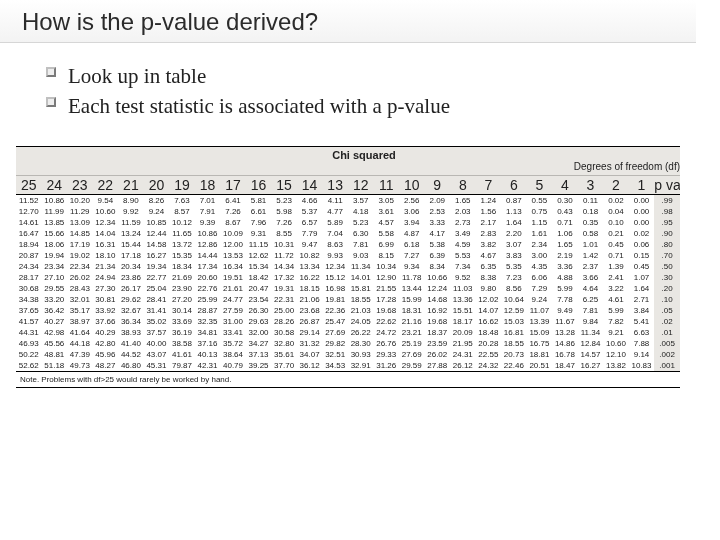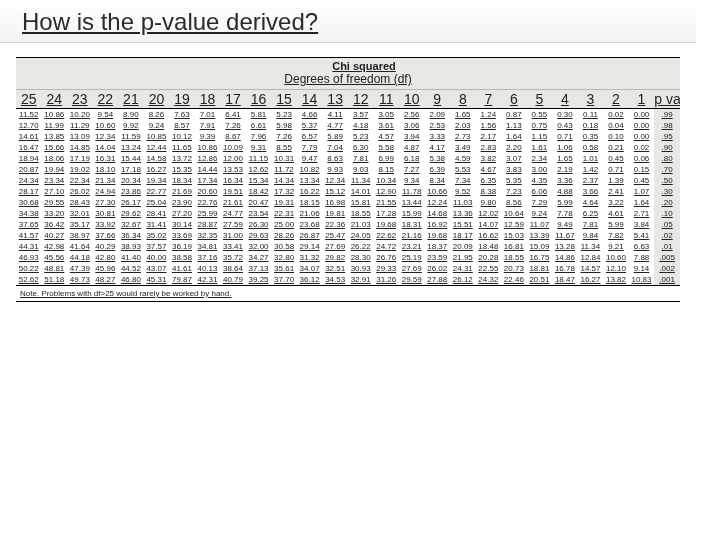--- a/index.html
+++ b/index.html
@@ -11,21 +11,20 @@
     font-family: Georgia, "Times New Roman", serif;
     color: #222;
     overflow: hidden;
   }
   .slide {
     position: relative;
     width: 696px;
     height: 540px;
     box-sizing: border-box;
     background: #ffffff;
-    text-decoration: underline;
   }
   .title-band {
     padding: 8px 22px 6px 22px;
     border-bottom: 1px solid #d6d6d6;
     background: linear-gradient(#ffffff, #f3f3f3);
   }
   .title-band h1 {
     margin: 0;
     font-size: 24px;
     font-weight: 400;
@@ -70,22 +69,22 @@
     font-family: Arial, Helvetica, sans-serif;
   }
   .chi-header .chi-title {
     text-align: center;
     font-size: 11px;
     padding: 2px 0 0 0;
     font-weight: 600;
     margin-left: 32px;
   }
   .chi-header .chi-subtitle {
-    text-align: center;
-    font-size: 12px;
+    text-align: right;
+    font-size: 10px;
     padding: 0 0 3px 0;
   }
   table.chi {
     width: 100%;
     border-collapse: collapse;
     table-layout: fixed;
     font-family: Arial, Helvetica, sans-serif;
     font-size: 8px;
   }
   table.chi th, table.chi td {
@@ -120,20 +119,32 @@
 </style>
 </head>
 <body>
 
 <div class="slide">
 
   <div class="title-band">
     <h1>How is the p-value derived?</h1>
   </div>
 
+  <div class="body">
+    <ul class="bullets">
+      <li>
+        <span class="glyph"></span>
+        <span>Look up in table</span>
+      </li>
+      <li>
+        <span class="glyph"></span>
+        <span>Each test statistic is associated with a p-value</span>
+      </li>
+    </ul>
+  </div>
 
   <div class="table-wrap">
     <div class="chi-header">
       <div class="chi-title">Chi squared</div>
       <div class="chi-subtitle">Degrees of freedom (df)</div>
     </div>
     <table class="chi">
       <thead>
         <tr id="chi-head-row">
             <th>25</th>

